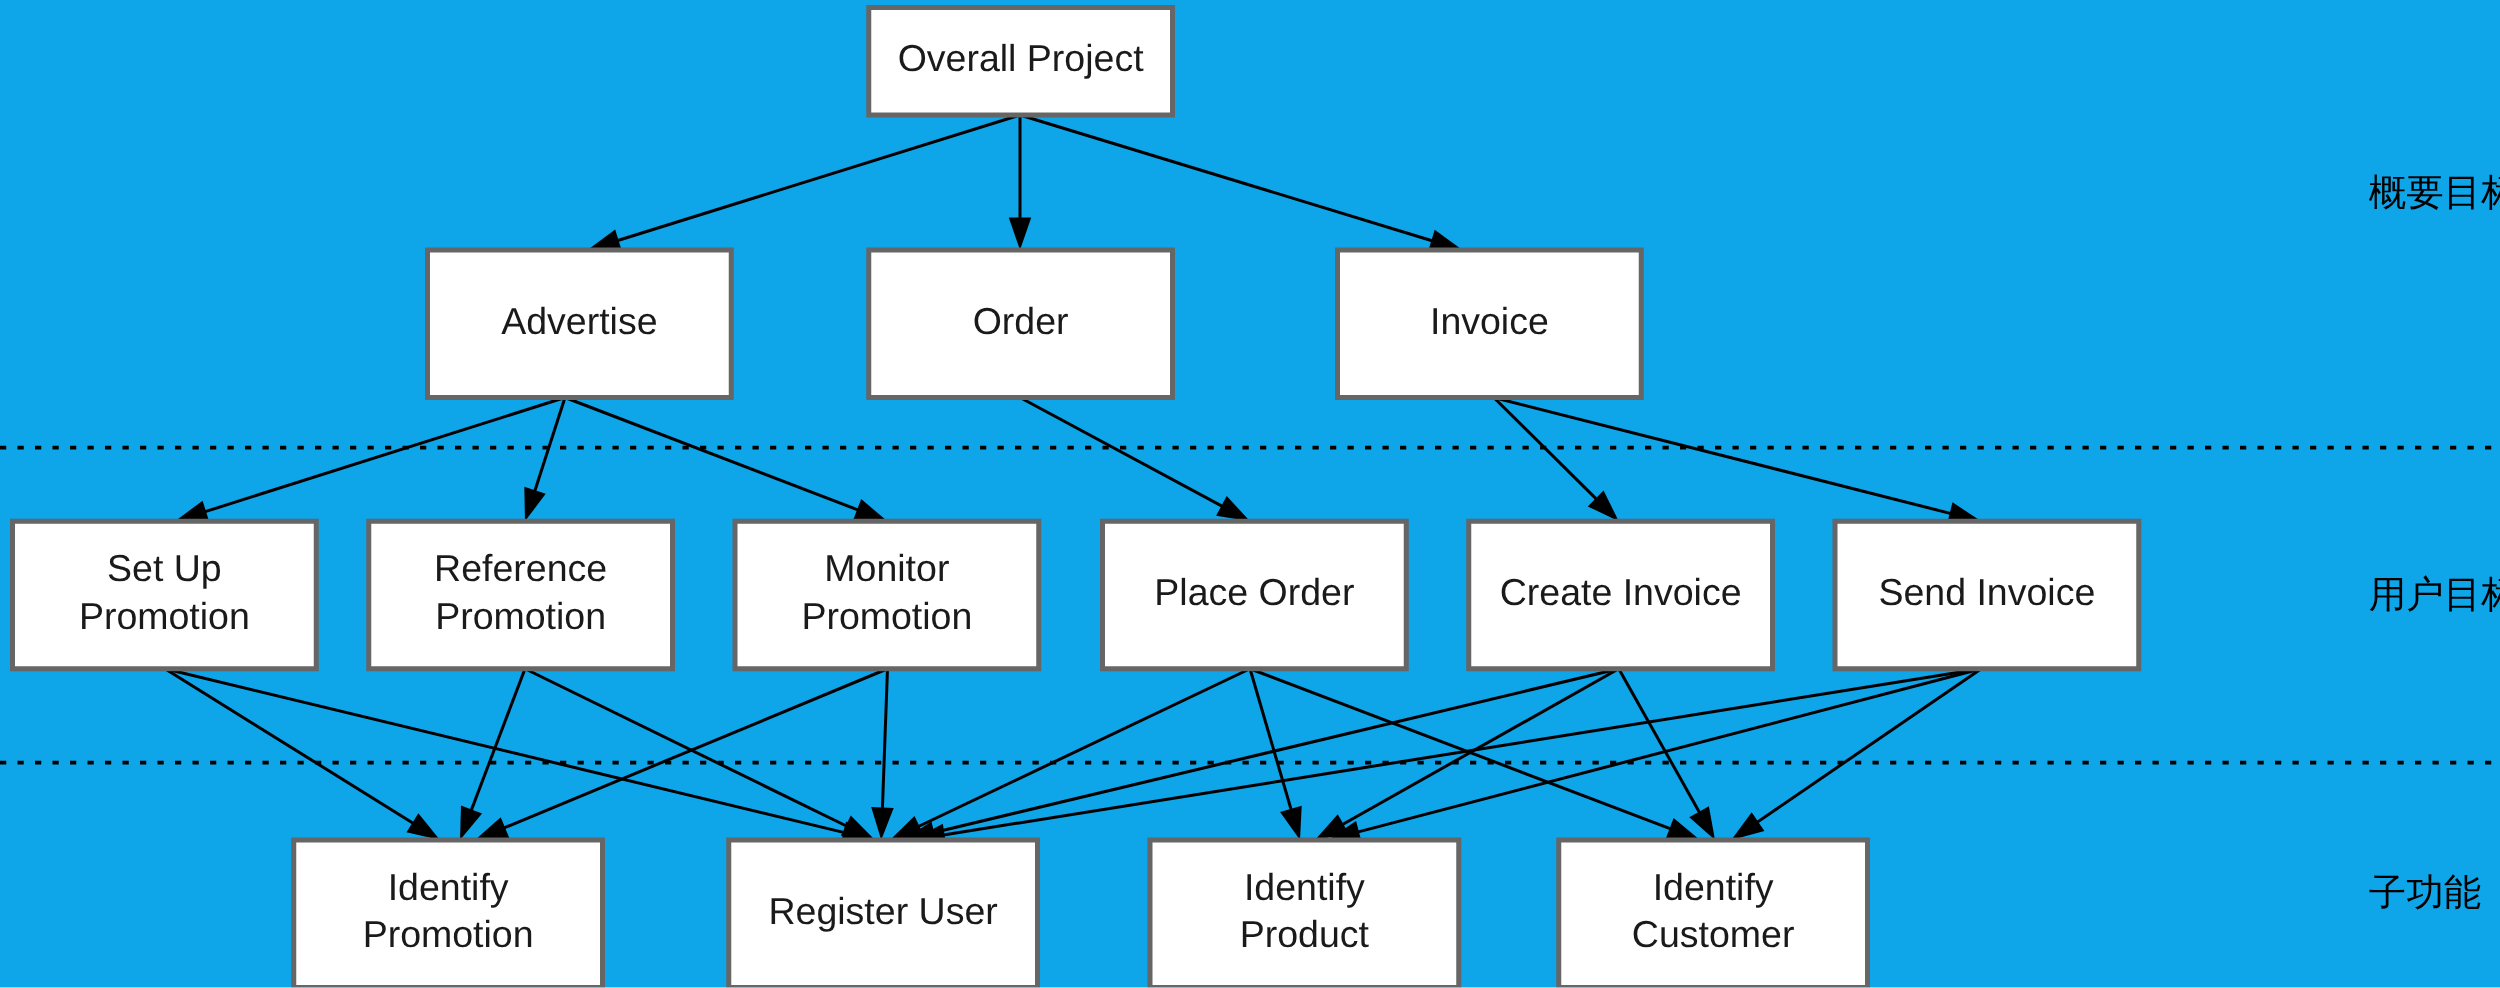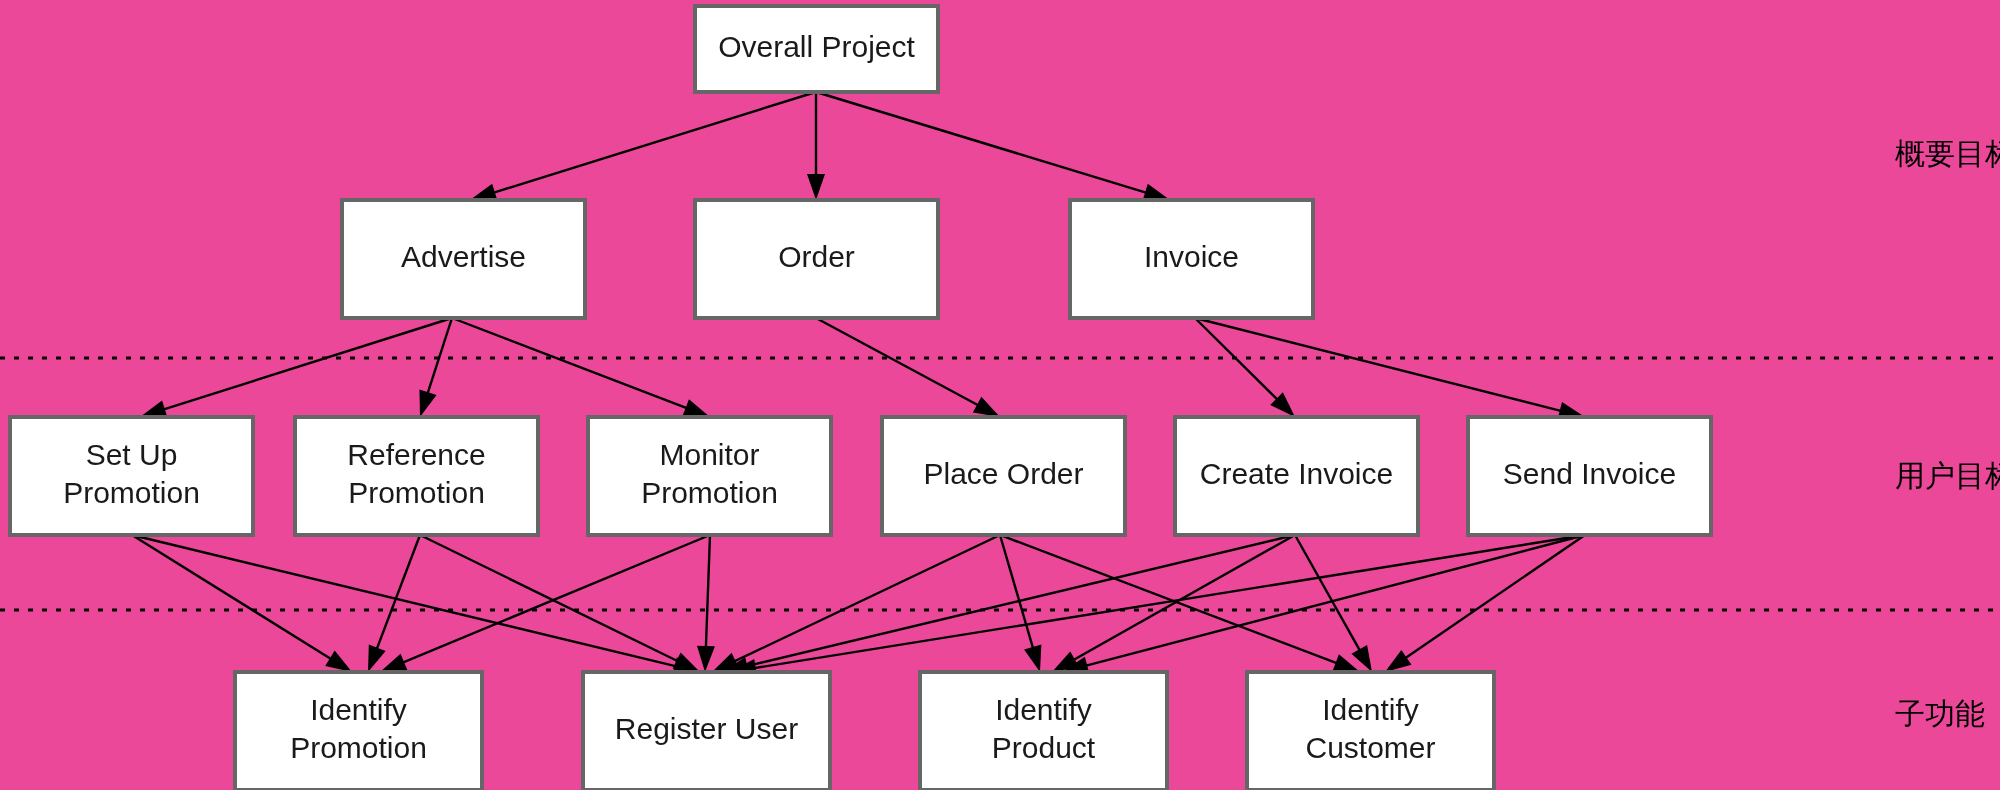--- a/index.html
+++ b/index.html
@@ -4,21 +4,21 @@
 <style>
   html, body {
     margin: 0;
     padding: 0;
     background: #ffffff;
   }
   #canvas {
     position: relative;
     width: 2000px;
     height: 790px;
-    background: #ec4899;
+    background: #0ea5e9;
     font-family: "Liberation Sans", "DejaVu Sans", sans-serif;
     overflow: hidden;
   }
   #diagram-svg {
     position: absolute;
     top: 0;
     left: 0;
     width: 2000px;
     height: 790px;
   }

